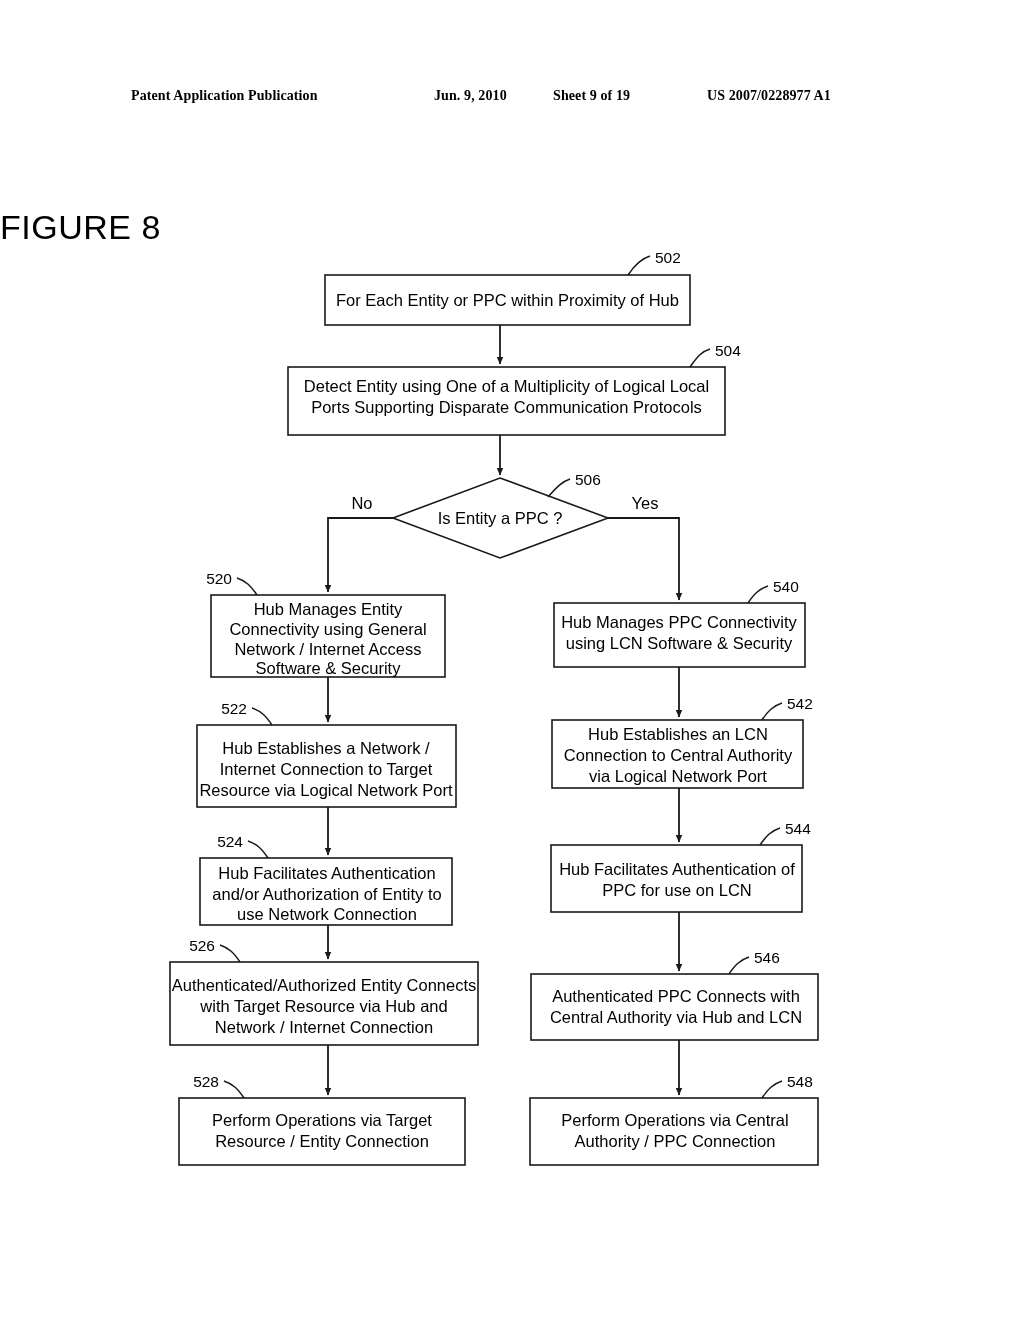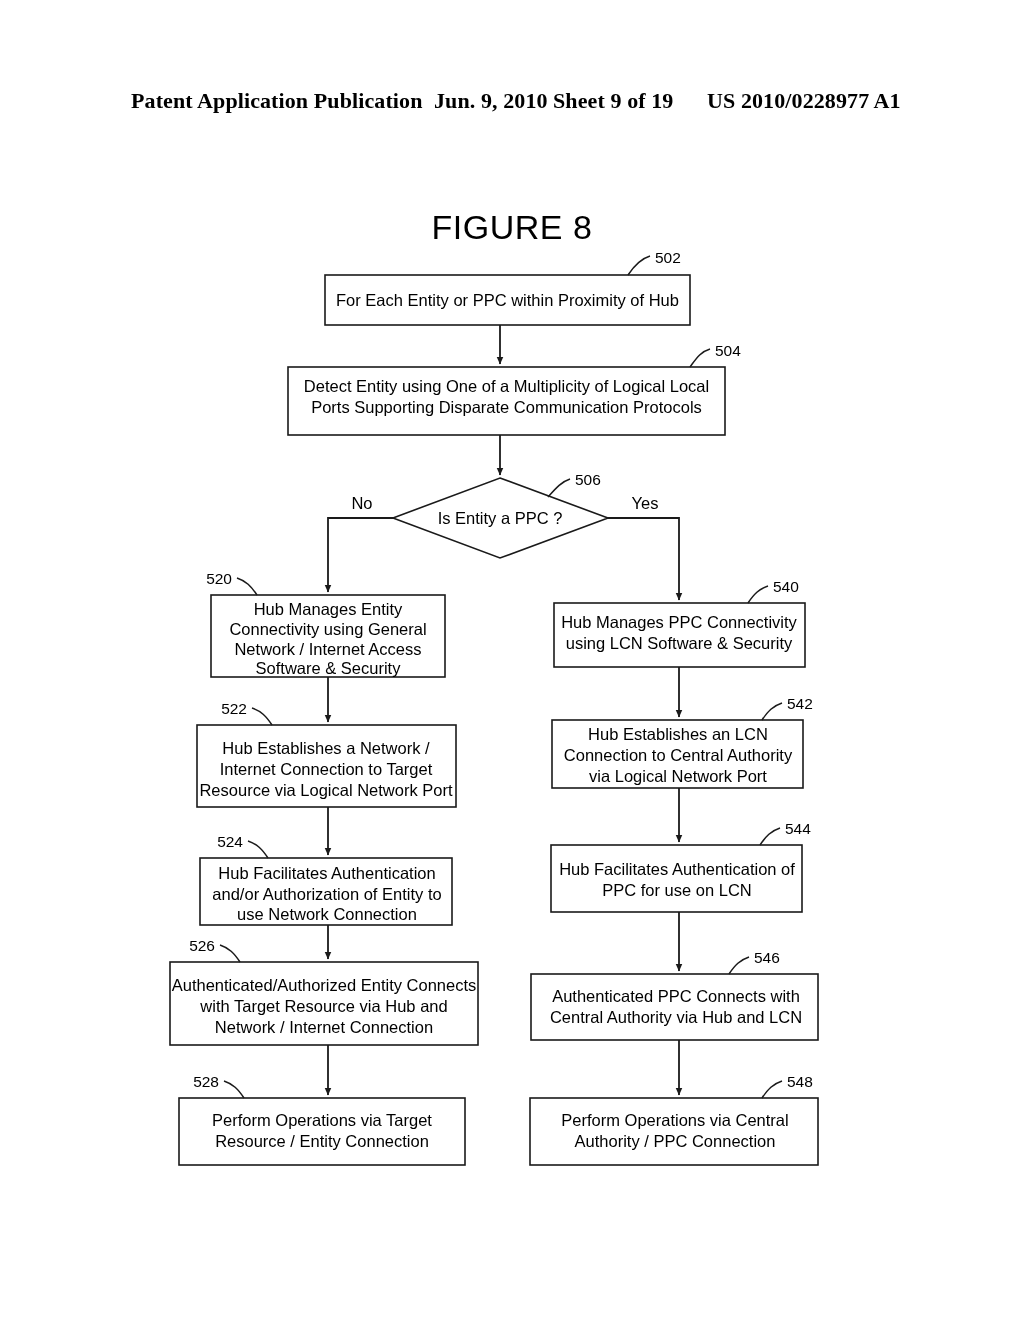--- a/index.html
+++ b/index.html
@@ -18,36 +18,36 @@
 
   
   .pub-header {
     position: absolute;
     top: 88px;
     left: 0;
     width: 865px;
     height: 26px;
     font-family: "Liberation Serif", serif;
     font-weight: bold;
-    font-size: 22px;
+    font-size: 14px;
     letter-spacing: 0.1px;
     white-space: nowrap;
   }
   .pub-header .h-pub   { position: absolute; left: 131px; top: 0; }
   .pub-header .h-date  { position: absolute; left: 434px; top: 0; }
   .pub-header .h-sheet { position: absolute; left: 553px; top: 0; }
   .pub-header .h-num   { position: absolute; left: 707px; top: 0; }
 
   
   .figure-title {
     position: absolute;
     left: 0;
     top: 208px;
     width: 1024px;
-    text-align: center;
+    text-align: left;
     font-size: 34px;
     font-family: "Liberation Sans", sans-serif;
     letter-spacing: 0.5px;
   }
 
   
   #flow-svg {
     position: absolute;
     left: 0;
     top: 0;
@@ -99,21 +99,21 @@
     text-anchor: middle;
   }
 </style>
 </head>
 <body>
 
 <div class="pub-header">
   <span class="h-pub">Patent Application Publication</span>
   <span class="h-date">Jun. 9, 2010</span>
   <span class="h-sheet">Sheet 9 of 19</span>
-  <span class="h-num">US 2010/0228977 A1</span>
+  <span class="h-num">US 2007/0228977 A1</span>
 </div>
 
 <div class="figure-title">FIGURE 8</div>
 
 <svg id="flow-svg" viewBox="0 0 1024 1320" xmlns="http://www.w3.org/2000/svg">
   <defs>
     <marker id="arrowhead" markerWidth="9" markerHeight="9" refX="7.4" refY="3.6" orient="auto" markerUnits="userSpaceOnUse">
       <path d="M0,0.2 L8,3.6 L0,7.0 z" fill="#1a1a1a"></path>
     </marker>
   </defs>

